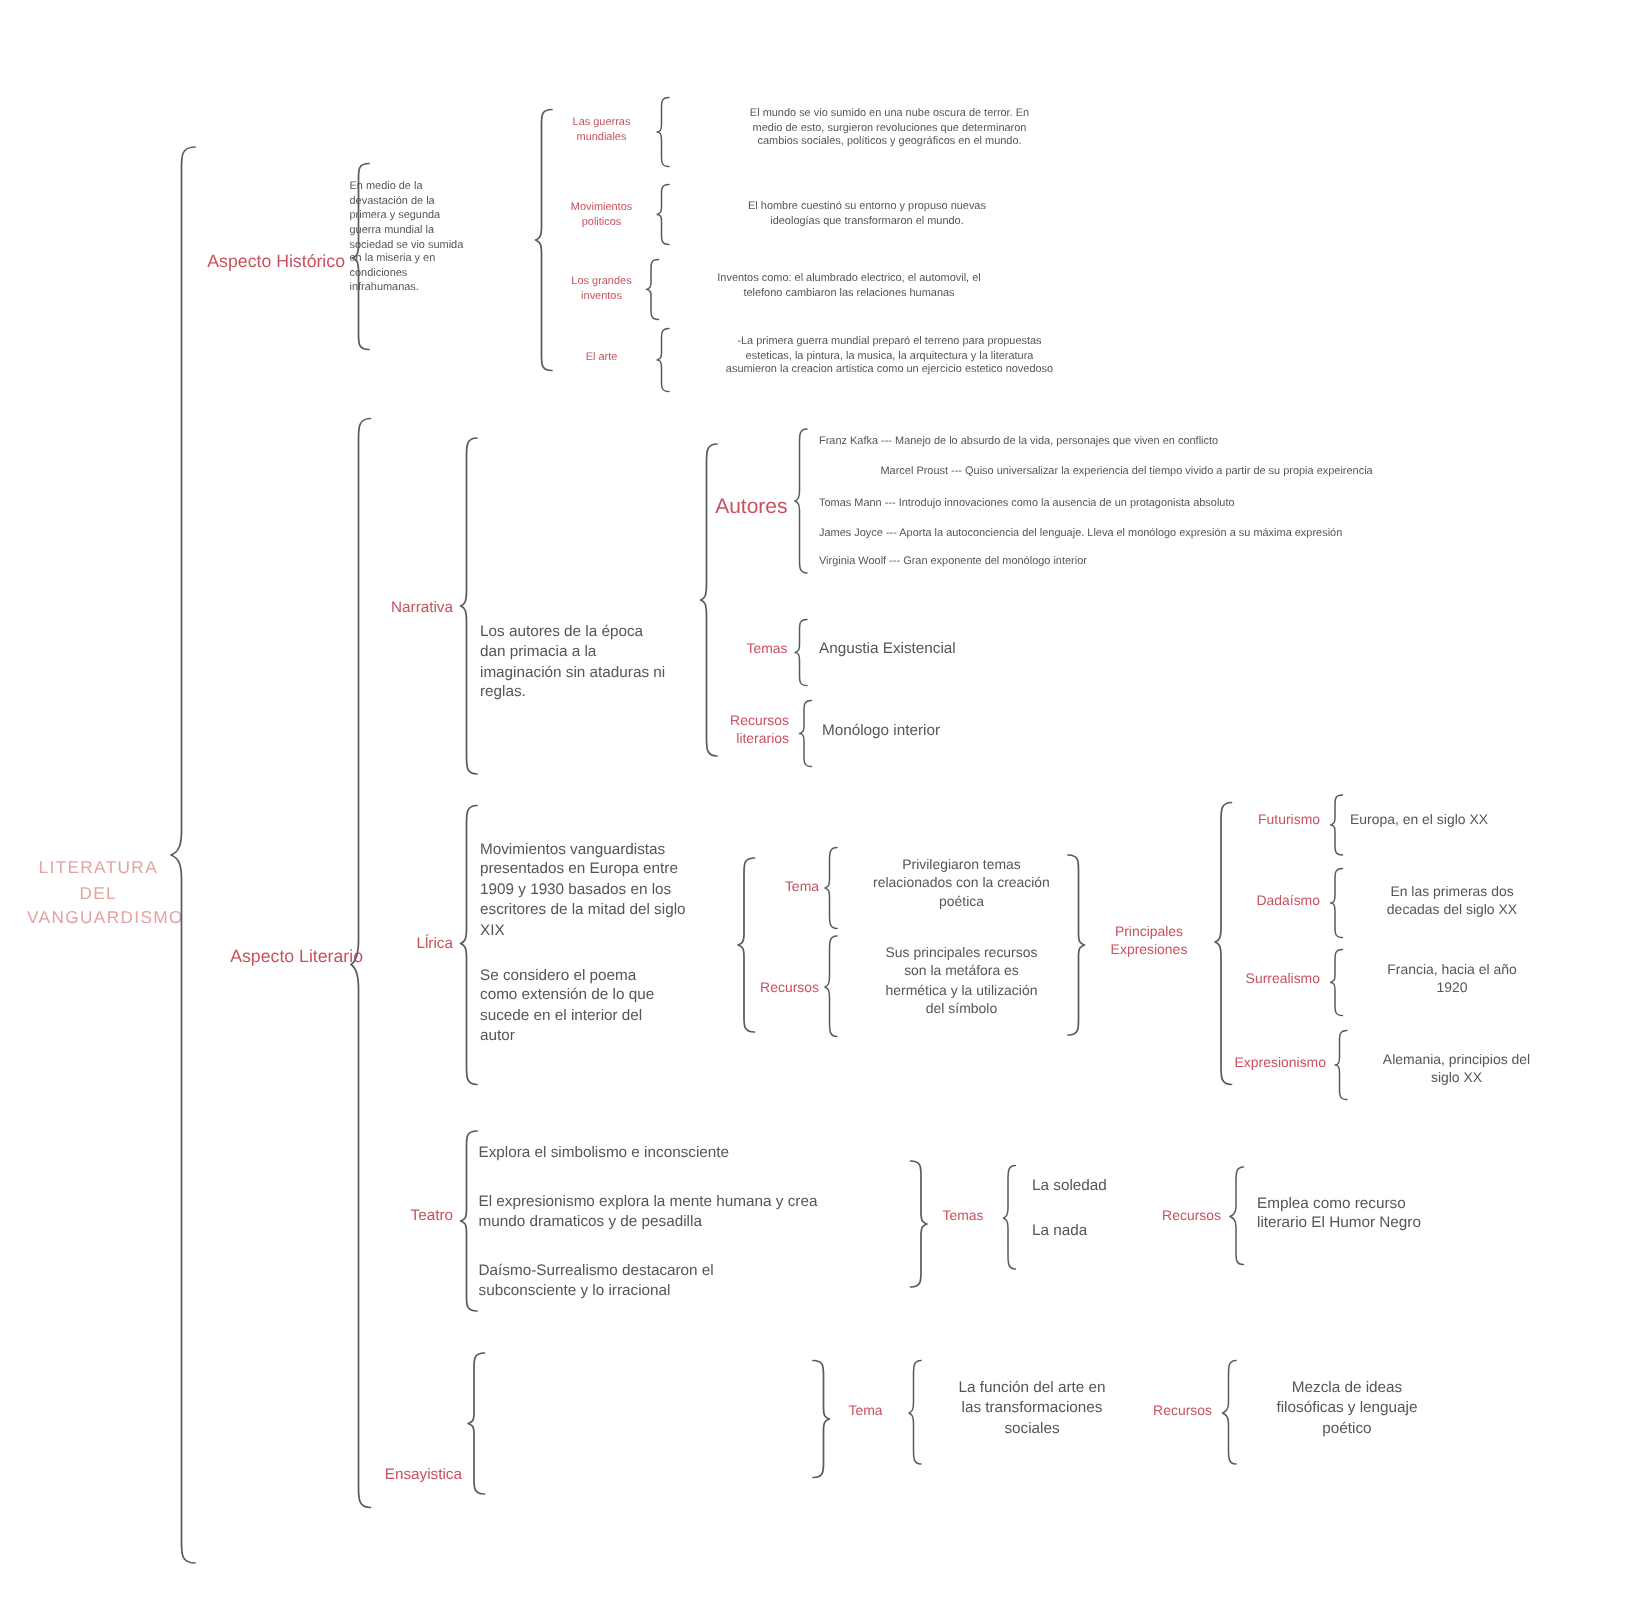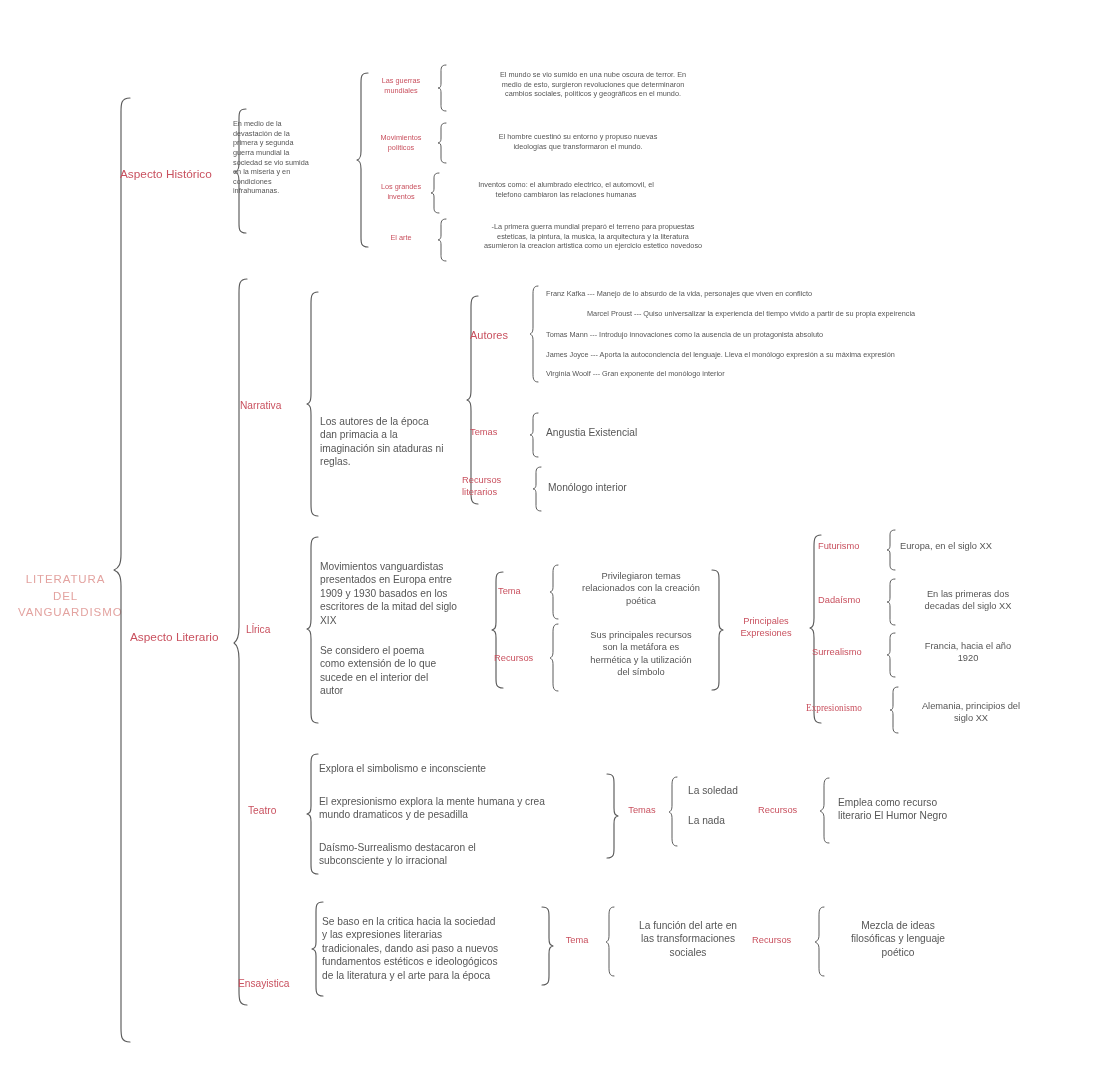--- a/index.html
+++ b/index.html
@@ -40,23 +40,23 @@
     letter-spacing:.9px;
     font-size:11.5px;
     text-align:center;
     line-height:1.45;
   }
   .body{          
     color:#565656;
   }
   .ctr{text-align:center;}
   .lft{text-align:left;}
-  .rgt{text-align:left;}
+  .rgt{text-align:right;}
   .f7{font-size:7.3px;}
-  .f8{font-size:11px;}
+  .f8{font-size:14px;}
   .f9{font-size:9.3px;}
   .f10{font-size:10.2px;}
   .f12{font-size:11.8px;}
 </style>
 </head>
 <body>
 
 <div id="canvas">
 
   <div class="node root" style="left:18px; top:551px; width:95px;margin-top:20px;">LITERATURA
@@ -223,21 +223,21 @@
   <div class="node body f9 ctr" style="left:898px; top:588px; width:140px;">En las primeras dos
 decadas del siglo XX</div>
 
   <div class="node key f9 rgt" style="left:812px; top:646px; width:68px;">Surrealismo</div>
   <svg class="brace thin" style="left:885px; top:632px; width:12px; height:46px;" viewBox="0 0 12 46" preserveAspectRatio="none">
     <path d="M10 1 C5 1 5 4 5 8 L5 18 C5 22 4 22 2 23 C4 23 5 24 5 28 L5 38 C5 42 5 45 10 45"></path>
   </svg>
   <div class="node body f9 ctr" style="left:898px; top:640px; width:140px;">Francia, hacia el año
 1920</div>
 
-  <div class="node key f9 rgt" style="left:806px; top:702px; width:78px;font-family:Liberation Serif, serif;">Expresionismo</div>
+  <div class="node key f9 rgt" style="left:806px; top:702px; width:78px;">Expresionismo</div>
   <svg class="brace thin" style="left:888px; top:686px; width:12px; height:48px;" viewBox="0 0 12 48" preserveAspectRatio="none">
     <path d="M10 1 C5 1 5 4 5 8 L5 19 C5 23 4 24 2 24 C4 24 5 25 5 29 L5 40 C5 44 5 47 10 47"></path>
   </svg>
   <div class="node body f9 ctr" style="left:900px; top:700px; width:142px;">Alemania, principios del
 siglo XX</div>
 
   <div class="node key f10 rgt" style="left:248px; top:804px; width:54px;">Teatro</div>
 
   <svg class="brace" style="left:305px; top:752px; width:16px; height:124px;" viewBox="0 0 16 124" preserveAspectRatio="none">
     <path d="M13 2 C6 2 6 6 6 12 L6 54 C6 60 5 61 2 62 C5 63 6 64 6 70 L6 112 C6 118 6 122 13 122"></path>
@@ -266,25 +266,20 @@
   </svg>
   <div class="node body f10 lft" style="left:838px; top:796px; width:150px;">Emplea como recurso
 literario El Humor Negro</div>
 
   <div class="node key f10 rgt" style="left:238px; top:933px; width:70px;margin-top:44px;">Ensayistica</div>
 
   <svg class="brace" style="left:310px; top:900px; width:16px; height:98px;" viewBox="0 0 16 98" preserveAspectRatio="none">
     <path d="M13 2 C6 2 6 6 6 12 L6 42 C6 47 5 48 2 49 C5 50 6 51 6 56 L6 86 C6 92 6 96 13 96"></path>
   </svg>
 
-  <div class="node body f10 lft" style="left:322px; top:915px; width:250px;">Se baso en la critica hacia la sociedad
-y las expresiones literarias
-tradicionales, dando asi paso a nuevos
-fundamentos estéticos e ideologógicos
-de la literatura y el arte para la época</div>
 
   <svg class="brace" style="left:540px; top:905px; width:14px; height:82px;" viewBox="0 0 14 82" preserveAspectRatio="none">
     <path d="M2 2 C9 2 9 6 9 12 L9 33 C9 39 10 40 13 41 C10 42 9 43 9 49 L9 70 C9 76 9 80 2 80"></path>
   </svg>
   <div class="node key f9 ctr" style="left:556px; top:934px; width:42px;">Tema</div>
 
   <svg class="brace thin" style="left:604px; top:906px; width:12px; height:72px;" viewBox="0 0 12 72" preserveAspectRatio="none">
     <path d="M10 1 C5 1 5 5 5 11 L5 29 C5 34 4 35 2 36 C4 37 5 38 5 43 L5 60 C5 66 5 70 10 70"></path>
   </svg>
   <div class="node body f10 ctr" style="left:618px; top:919px; width:140px;">La función del arte en

